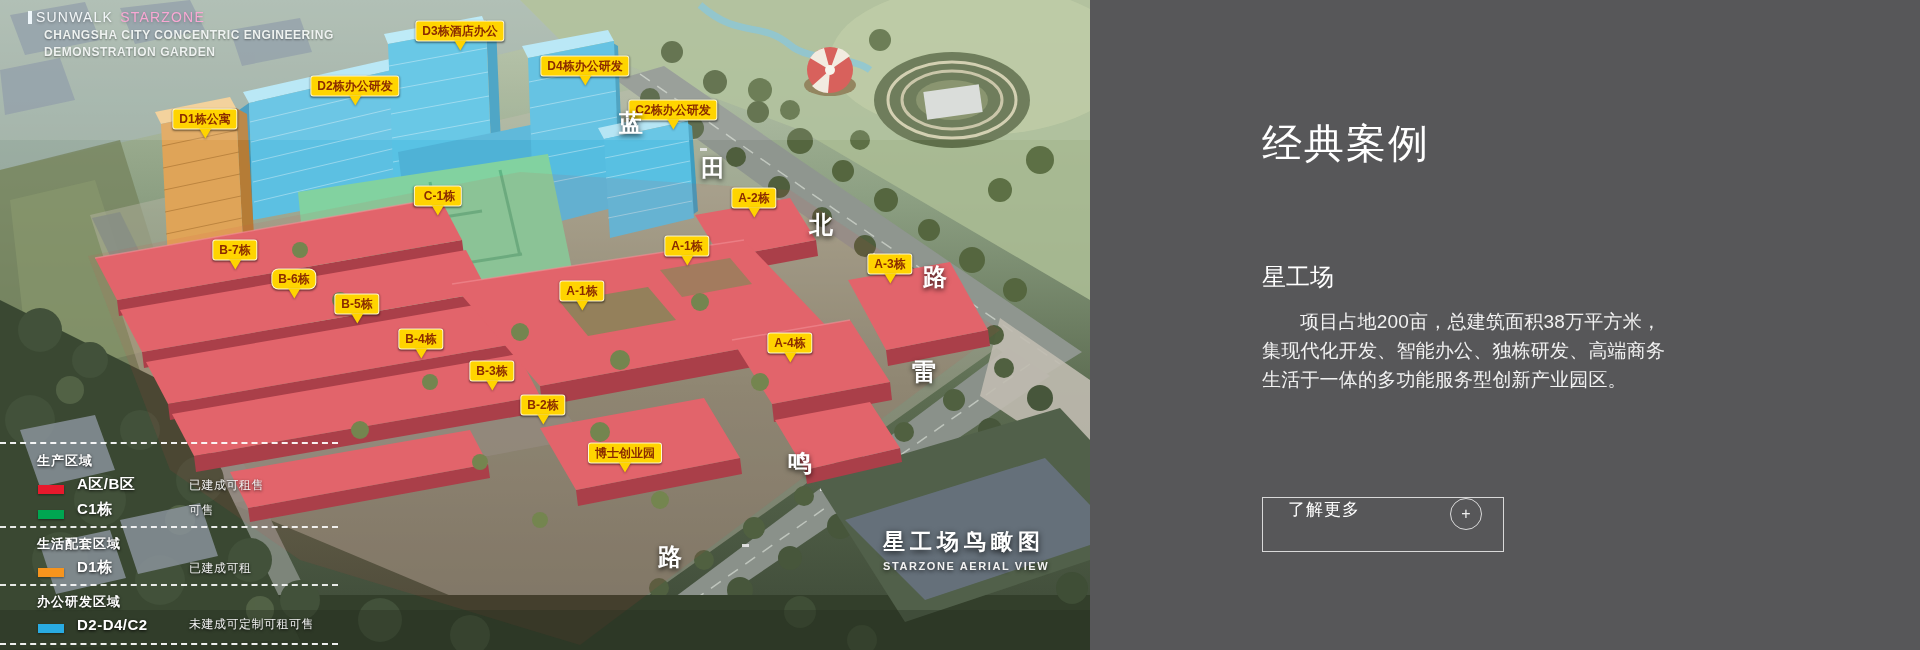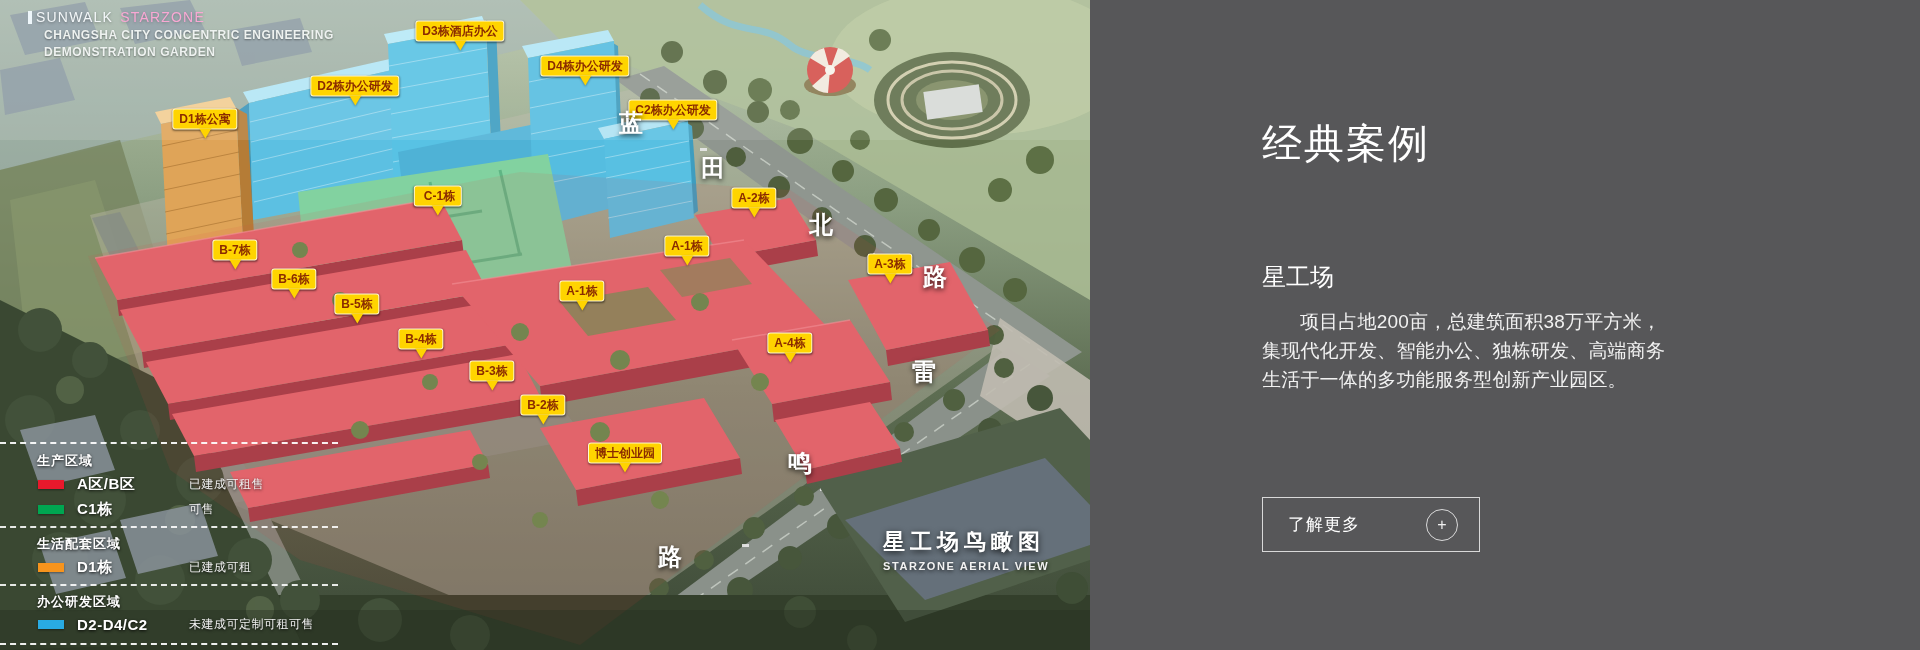--- a/index.html
+++ b/index.html
@@ -39,39 +39,39 @@
                text-shadow:0 2px 6px rgba(0,0,0,.8); }
   .map-title-en { font-size:11px; font-weight:bold; color:#f2f2f2; letter-spacing:1.6px;
                   margin-top:3px; text-shadow:0 1px 4px rgba(0,0,0,.8); }
 
   .legend { position:absolute; left:0; top:442px; width:338px;
             border-top:2px dashed rgba(255,255,255,.92);
             border-bottom:2px dashed rgba(255,255,255,.92);
             padding:5px 0 7px; color:#fff; }
   .legend-header { font-size:13px; font-weight:bold; padding:3px 0 2px 37px;
                    text-shadow:0 1px 3px rgba(0,0,0,.85); letter-spacing:1px; }
-  .legend-row { display:flex; align-items:center; padding:3px 0 3px 38px; }
+  .legend-row { display:flex; align-items:flex-end; padding:3px 0 3px 38px; }
   .legend-swatch { width:26px; height:9px; margin-right:13px; flex:none;
                    box-shadow:0 1px 2px rgba(0,0,0,.4); }
   .legend-name { font-size:15px; font-weight:bold; width:112px; letter-spacing:.5px;
                  text-shadow:0 1px 3px rgba(0,0,0,.85); }
   .legend-status { font-size:12px; color:#f2f2f2; text-shadow:0 1px 3px rgba(0,0,0,.85); letter-spacing:.5px; }
   .legend-sep { border-top:2px dashed rgba(255,255,255,.88); margin:4px 0; }
 
   
   .panel { position:absolute; left:1090px; top:0; width:830px; height:650px;
            background:#575759; color:#fff; }
   .panel-heading { position:absolute; left:172px; top:116px; font-size:40px;
                    font-weight:400; letter-spacing:2px; }
   .project-name { position:absolute; left:172px; top:261px; font-size:24px; font-weight:400;text-align:right; }
   .project-desc { position:absolute; left:172px; top:307px; width:412px; font-size:19px;
                   line-height:29px; color:#f1f1f1; text-indent:2em; letter-spacing:.2px; }
-  .more-btn { position:absolute; left:172px; top:497px; width:218px; height:55px;
+  .more-btn { position:absolute; left:172px; top:497px; width:242px; height:55px;
               border:1px solid #d9d9d9; background:transparent; color:#fff;
-              display:flex; align-items:center; justify-content:space-between;
+              display:flex; justify-content:space-between;
               padding:0 21px 0 25px; cursor:pointer; }
   .more-label { font-size:17px; letter-spacing:1px; }
   .plus-circle { width:32px; height:32px; border:1px solid #d9d9d9; border-radius:50%;
                  display:flex; align-items:center; justify-content:center;
                  font-size:16px; font-weight:300; color:#f0f0f0; line-height:1; }
 </style>
 </head>
 <body>
 
 <div class="screen">
@@ -347,21 +347,21 @@
       </div>
 
       <div id="bldg-labels" class="overlay">
           <div class="bldg-label" style="left: 205px; top: 119px;">D1栋公寓</div>
           <div class="bldg-label" style="left: 335px; top: 86px; margin-left: 20px;">D2栋办公研发</div>
           <div class="bldg-label" style="left: 460px; top: 31px;">D3栋酒店办公</div>
           <div class="bldg-label" style="left: 585px; top: 42px; margin-top: 24px;">D4栋办公研发</div>
           <div class="bldg-label" style="left: 673px; top: 110px;">C2栋办公研发</div>
           <div class="bldg-label" style="left: 438px; top: 196px; padding-left: 9px;">C-1栋</div>
           <div class="bldg-label" style="left: 235px; top: 250px;">B-7栋</div>
-          <div class="bldg-label" style="left: 294px; top: 279px;">B-6栋</div>
+          <div class="bldg-label" style="left: 294px; top: 279px; border-radius: 7px;">B-6栋</div>
           <div class="bldg-label" style="left: 357px; top: 304px;">B-5栋</div>
           <div class="bldg-label" style="left: 421px; top: 339px;">B-4栋</div>
           <div class="bldg-label" style="left: 492px; top: 371px;">B-3栋</div>
           <div class="bldg-label" style="left: 543px; top: 405px;">B-2栋</div>
           <div class="bldg-label" style="left: 754px; top: 198px;">A-2栋</div>
           <div class="bldg-label" style="left: 687px; top: 246px;">A-1栋</div>
           <div class="bldg-label" style="left: 582px; top: 291px;">A-1栋</div>
           <div class="bldg-label" style="left: 890px; top: 264px;">A-3栋</div>
           <div class="bldg-label" style="left: 790px; top: 343px;">A-4栋</div>
           <div class="bldg-label" style="left: 625px; top: 453px;">博士创业园</div>

